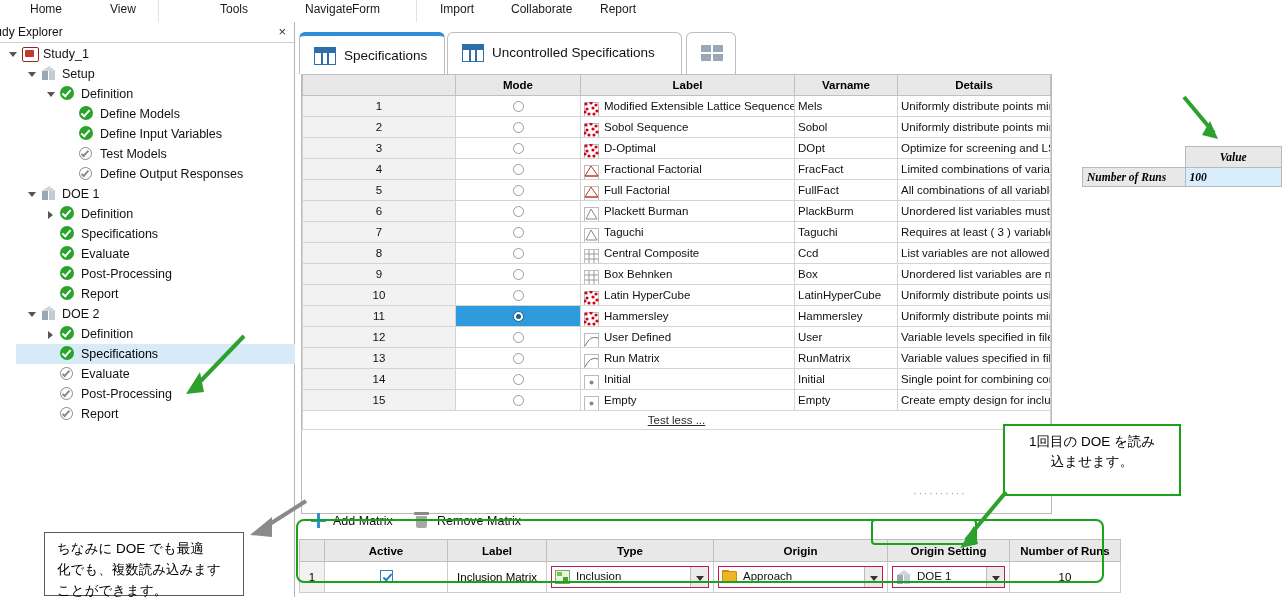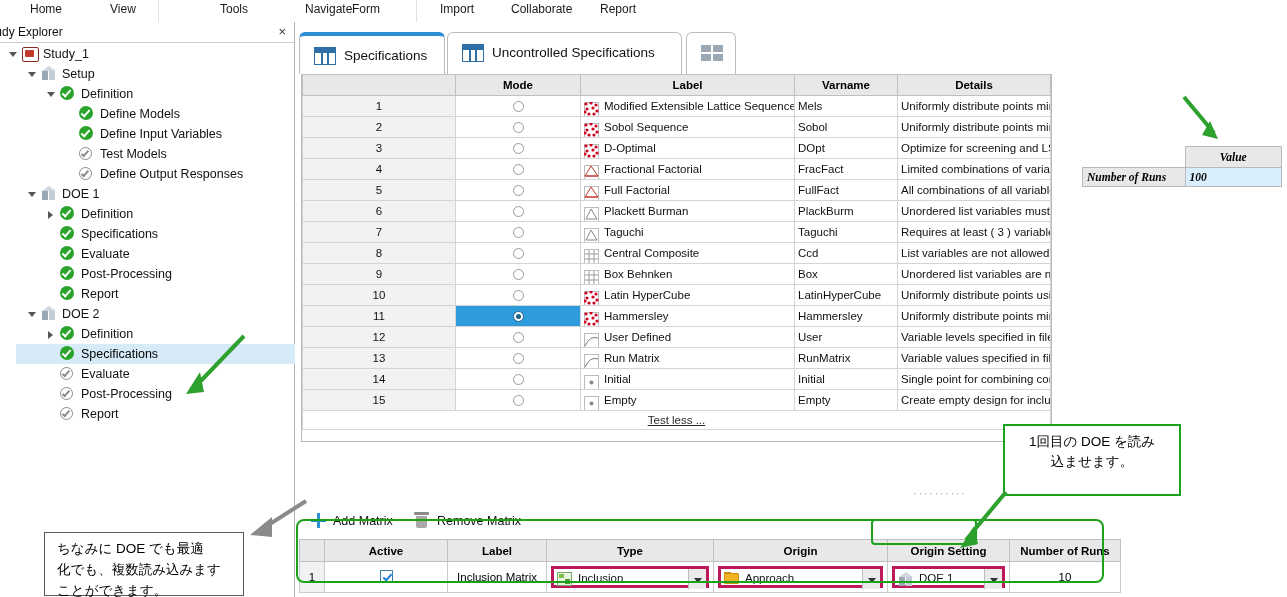--- a/index.html
+++ b/index.html
@@ -89,21 +89,21 @@
   }
   .tabgrid:after{
     content:"";position:absolute;left:6px;top:5px;width:1.5px;bottom:0;background:#2f6fa8;
     box-shadow:6px 0 0 #2f6fa8, 0 -6px 0 -4.6px #2f6fa8;
   }
   .tabgrid-sm{position:absolute;left:14px;top:12px;width:24px;height:17px;}
   .tabgrid-sm i{position:absolute;background:#9aa7b4;}
 
   
   .tblwrap{
-    position:absolute;left:6px;top:52px;width:751px;height:368px;
+    position:absolute;left:6px;top:52px;width:751px;height:440px;
     border:1px solid #b9b9b9;border-top:none;background:#fff;box-sizing:border-box;
   }
   table.spec{border-collapse:collapse;width:100%;font-size:11.5px;table-layout:fixed;}
   table.spec th{
     background:#e8e8e8;border:1px solid #c0c0c0;height:18px;font-weight:bold;font-size:11.5px;color:#000;
   }
   table.spec td{
     border:1px solid #d4d4d4;height:20px;padding:0 3px;color:#111;white-space:nowrap;overflow:hidden;
   }
   td.num{width:22px;text-align:center;background:#f2f2f2;color:#333;}
@@ -148,21 +148,21 @@
   .trash .lid{position:absolute;left:-1px;top:0;width:15px;height:3px;background:#8a8a8a;border-radius:1px;}
   .trash .bd{position:absolute;left:1px;top:4px;width:11px;height:12px;background:#a8a8a8;border-radius:0 0 2px 2px;}
 
   
   .matwrap{position:absolute;left:4px;top:517px;width:800px;height:58px;}
   table.mat{border-collapse:collapse;width:800px;font-size:11.5px;table-layout:fixed;}
   table.mat th{background:#e8e8e8;border:1px solid #c0c0c0;height:19px;font-weight:bold;}
   table.mat td{border:1px solid #cccccc;height:30px;padding:0 4px;background:#fff;}
   .cbx{width:13px;height:13px;background:#fff;border:1px solid #3c7fb1;display:inline-block;position:relative;box-sizing:border-box;}
   .cbx:after{content:"";position:absolute;left:4px;top:1px;width:3px;height:7px;border:solid #1a7fd4;border-width:0 2px 2px 0;transform:rotate(42deg);}
-  .combo{position:relative;height:22px;border:3px solid #be185d;background:#fff;box-sizing:border-box;}
+  .combo{position:relative;height:22px;border:1px solid #be185d;background:#fff;box-sizing:border-box;}
   .combo .ci{position:absolute;left:3px;top:3px;width:16px;height:15px;}
   .combo .ctxt{position:absolute;left:24px;top:3px;font-size:11.5px;color:#111;}
   .combo .arrow{position:absolute;right:0;top:0;width:17px;height:20px;background:#eceaea;border-left:1px solid #bdbdbd;}
   .combo .arrow:after{
     content:"";position:absolute;left:5px;top:9px;
     border-left:4px solid transparent;border-right:4px solid transparent;border-top:5px solid #333;
   }
   .folder{width:16px;height:13px;position:relative;}
   .folder i{position:absolute;}
   .folder .f1{left:0;top:1px;width:15px;height:11px;background:#f0b323;border:1px solid #c98f10;box-sizing:border-box;border-radius:1px;}

